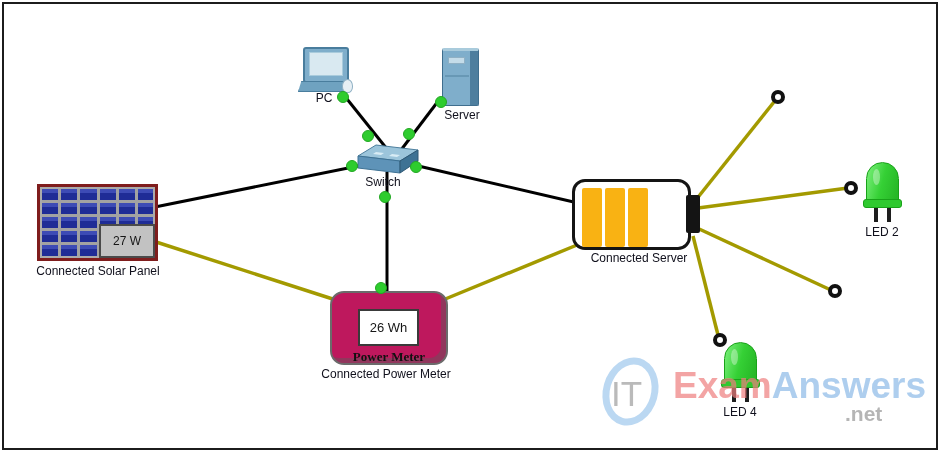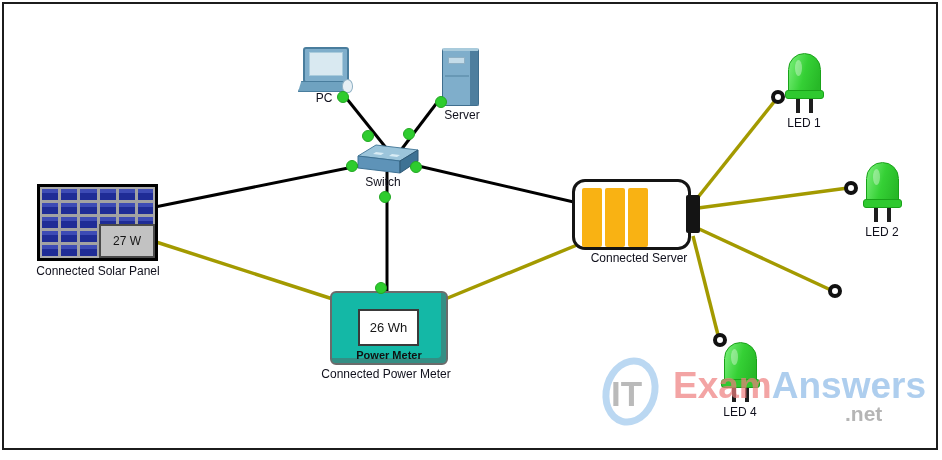--- a/index.html
+++ b/index.html
@@ -18,32 +18,32 @@
   .pc-screen { position:absolute; left:4px; top:3px; right:4px; bottom:5px; background:#D9E9F1; border:1px solid #A9CBDC; }
   .pc-base { position:absolute; left:3px; top:37px; width:48px; height:11px; background:#6FA2C0; border:1px solid #497D9D; clip-path:polygon(7% 0,93% 0,100% 100%,0 100%); }
   .pc-mouse { position:absolute; left:47px; top:35px; width:11px; height:14px; background:#E7EFF4; border:1px solid #8FB0C4; border-radius:50% 50% 45% 45%; }
 
   
   .srv-tower { position:absolute; left:4px; top:2px; width:37px; height:58px; background:linear-gradient(90deg,#7FAECB 0%,#7FAECB 76%,#4E7E9E 76%); border:1px solid #3F6E8E; border-top:3px solid #A9CBDC; border-radius:2px; }
   .srv-slot { position:absolute; left:5px; top:6px; width:17px; height:7px; background:#C4DCE9; border:1px solid #8FB0C4; }
   .srv-line { position:absolute; left:2px; top:24px; width:24px; height:2px; background:#6898B5; }
 
   
-  .solar-body { position:absolute; left:0; top:0; width:121px; height:77px; background:#ABABAB; border:3px solid #000000; }
+  .solar-body { position:absolute; left:0; top:0; width:121px; height:77px; background:#ABABAB; border:3px solid #7f1d1d; }
   .solar-cells { position:absolute; left:2px; top:2px; right:2px; bottom:2px;
      background-color:#9a9a9a;
      background-image:
        repeating-linear-gradient(90deg, rgba(0,0,0,0) 0 16.2px, #A2A2A2 16.2px 19.2px),
        repeating-linear-gradient(180deg, #3D4BB5 0 4px, #1F2C96 4px 11px, #A2A2A2 11px 14px); }
   .solar-display { position:absolute; left:59px; top:37px; width:56px; height:34px; background:#C2C2C2; border:2px solid #4A4A4A; display:flex; align-items:center; justify-content:center; font-size:12px; color:#161616; }
 
   
-  .meter-body { position:absolute; left:0; top:0; width:118px; height:74px; background:#14b8a6; border:2px solid #6B6B6B; border-radius:6px; box-shadow:inset -5px -5px 0 rgba(92,92,92,0.45); }
+  .meter-body { position:absolute; left:0; top:0; width:118px; height:74px; background:#be185d; border:2px solid #6B6B6B; border-radius:14px; box-shadow:inset -5px -5px 0 rgba(92,92,92,0.45); }
   .meter-display { position:absolute; left:26px; top:16px; width:61px; height:37px; background:#ffffff; border:2px solid #3A3A3A; display:flex; align-items:center; justify-content:center; font-size:13px; color:#161616; }
-  .meter-title { position:absolute; left:0; top:56px; width:100%; text-align:center; font-size:11px; font-weight:bold; color:#111; }
+  .meter-title { position:absolute; left:0; top:56px; width:100%; text-align:center; font-size:13px; font-weight:bold; color:#111;font-family:Liberation Serif, serif; }
 
   
   .batt-body { position:absolute; left:0; top:0; width:119px; height:71px; background:#ffffff; border:3px solid #141414; border-radius:13px; }
   .batt-bars { position:absolute; left:7px; top:6px; height:59px; display:flex; gap:3px; }
   .batt-bar { width:20px; height:59px; background:#F9B213; border-radius:2px; }
   .batt-terminal { position:absolute; left:114px; top:16px; width:14px; height:38px; background:#141414; border-radius:2px; }
 
   
   .led { position:absolute; width:40px; text-align:center; }
   .led-dome { position:relative; width:33px; height:40px; margin:0 auto; border-radius:17px 17px 3px 3px; background:linear-gradient(105deg,#6CE96C 12%,#35D035 50%,#27B827 92%); border:1px solid #19A219; }
@@ -52,21 +52,21 @@
   .led-legs { display:flex; justify-content:center; gap:9px; }
   .led-leg { width:4px; height:14px; background:#1E1E1E; }
   .led-label { margin-top:3px; font-size:12px; color:#10101c; }
 
   
   .switch-box { position:absolute; left:350px; top:140px; width:74px; height:38px; z-index:2; }
 
   
   .watermark { position:absolute; left:0; top:0; width:942px; height:460px; z-index:4; pointer-events:none; }
   .wm-ellipse { position:absolute; left:603px; top:357px; width:55px; height:69px; border:7px solid rgba(150,195,235,0.65); border-radius:50%; transform:rotate(16deg); }
-  .wm-it { position:absolute; left:611px; top:374px; font-size:35px; font-weight:bold; color:rgba(160,160,160,0.72); }
+  .wm-it { position:absolute; left:611px; top:374px; font-size:35px; font-weight:normal; color:rgba(160,160,160,0.72); }
   .wm-words { position:absolute; left:662px; top:365px; font-size:37px; font-weight:bold; white-space:nowrap; letter-spacing:0px;margin-left:11px; }
   .wm-exam { color:rgba(238,125,125,0.70); }
   .wm-answers { color:rgba(160,198,235,0.85); }
   .wm-net { position:absolute; left:845px; top:402px; font-size:21px; font-weight:bold; color:rgba(168,168,168,0.85); }
 </style>
 </head>
 <body>
 
 <div id="canvas">
   <div class="frame"></div>
@@ -132,29 +132,20 @@
       <div class="batt-bars">
         <div class="batt-bar"></div>
         <div class="batt-bar"></div>
         <div class="batt-bar"></div>
       </div>
     </div>
     <div class="batt-terminal"></div>
   </div>
   <div class="dev-label" style="left:639px; top:251px;">Connected Server</div>
 
-  <div class="led dev" style="left:784px; top:53px;">
-    <div class="led-dome"></div>
-    <div class="led-flange"></div>
-    <div class="led-legs">
-        <span class="led-leg"></span>
-        <span class="led-leg"></span>
-      </div>
-    <div class="led-label">LED 1</div>
-  </div>
   <div class="led dev" style="left:862px; top:162px;">
     <div class="led-dome"></div>
     <div class="led-flange"></div>
     <div class="led-legs">
         <span class="led-leg"></span>
         <span class="led-leg"></span>
       </div>
     <div class="led-label">LED 2</div>
   </div>
   <div class="led dev" style="left:720px; top:342px;">

